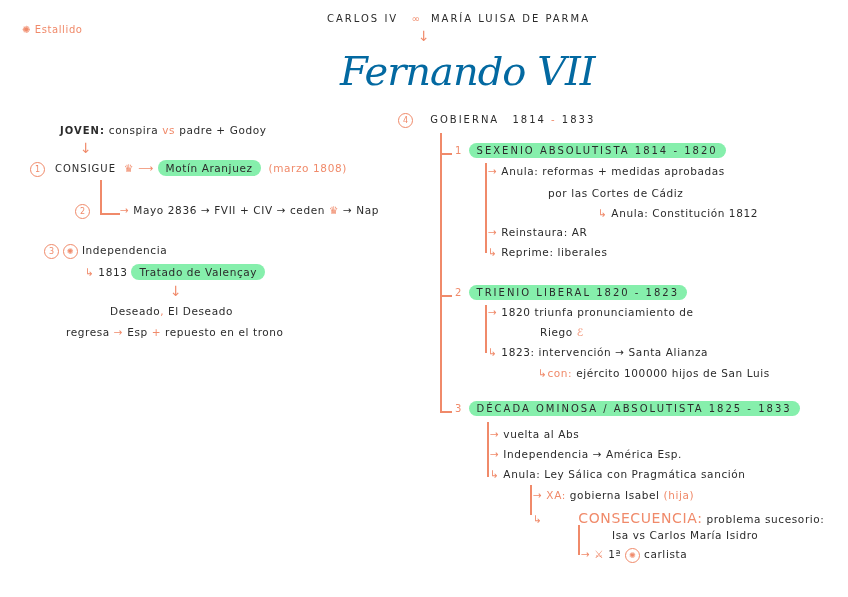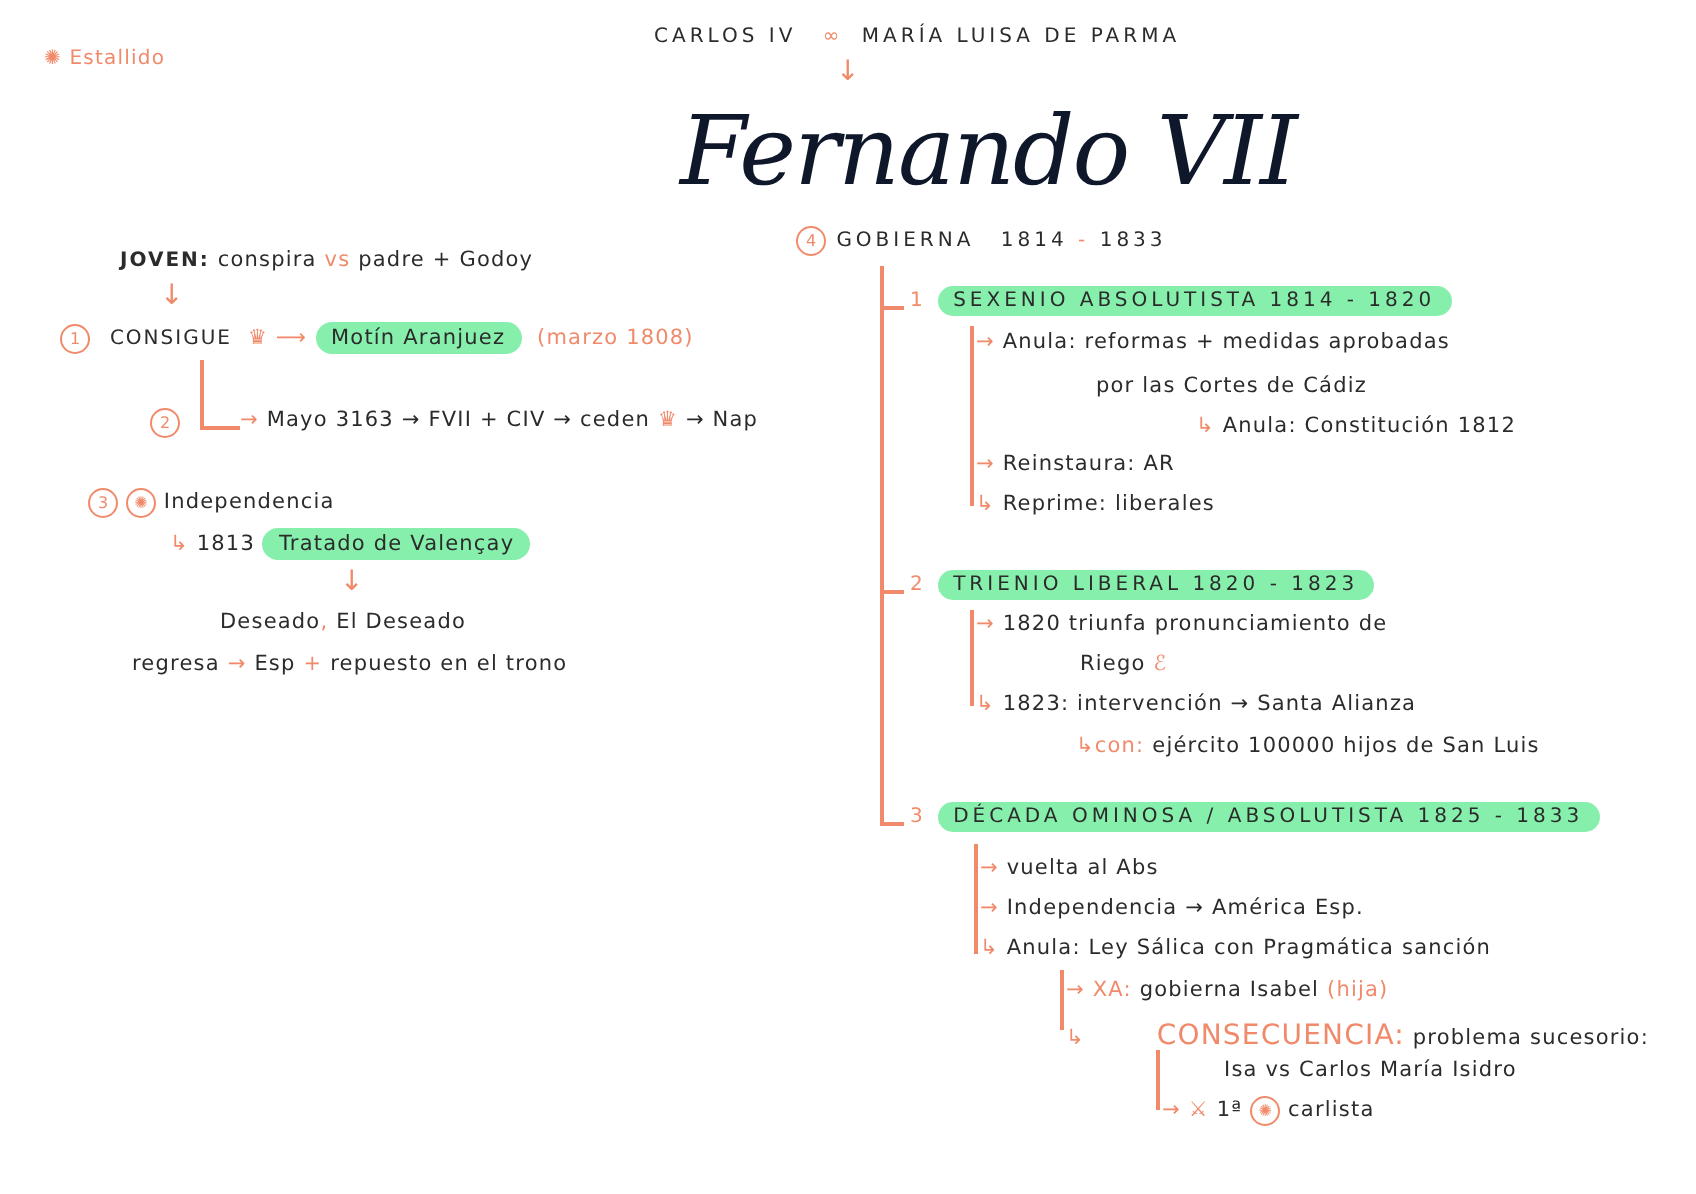--- a/index.html
+++ b/index.html
@@ -3,21 +3,21 @@
 <meta charset="utf-8">
 <style>
   html, body { margin:0; padding:0; background:#ffffff; }
   body { width:848px; height:597px; position:relative; overflow:hidden;
          font-family:"DejaVu Sans", sans-serif; color:#2a2a2a; }
   .abs { position:absolute; white-space:nowrap; }
   .hw { font-family:"DejaVu Sans", sans-serif; font-size:10.5px; letter-spacing:0.6px; color:#2b2b2b; }
   .caps { font-family:"DejaVu Sans", sans-serif; font-size:10px; letter-spacing:2px; color:#2b2b2b; }
   .or { color:#f08a6a; }
   .pill { background:#86efac; border-radius:10px; padding:2px 8px; }
-  .title { font-family:"DejaVu Serif", serif; font-style:italic; font-size:48px; color:#0f172a; letter-spacing:-1px; }
+  .title { font-family:"DejaVu Serif", serif; font-style:italic; font-size:40px; color:#0369a1; letter-spacing:-1px; }
   .circ { display:inline-block; width:13px; height:13px; border:1.3px solid #f08a6a; border-radius:50%;
           color:#f08a6a; font-size:8px; line-height:13px; text-align:center; letter-spacing:0; }
   .vline { position:absolute; background:#f08a6a; width:1.6px; }
   .hline { position:absolute; background:#f08a6a; height:1.6px; }
   .arr { color:#f08a6a; }
 </style>
 </head>
 <body>
 
 <div class="abs hw or" style="left:22px;top:24px;font-size:10px;">
@@ -51,21 +51,21 @@
   <span class="or" style="margin-left:4px;">(marzo 1808)</span>
 </div>
 
 <div class="vline" style="left:100px;top:180px;height:34px;"></div>
 <div class="hline" style="left:100px;top:213px;width:20px;"></div>
 <div class="abs hw" style="left:75px;top:204px;">
   <span class="circ">2</span>
 </div>
 <div class="abs hw" style="left:120px;top:204px;">
   <span class="arr">→</span>
-  <span>Mayo 3163 → FVII + CIV → ceden</span>
+  <span>Mayo 2836 → FVII + CIV → ceden</span>
   <span class="or">♛</span>
   <span>→ Nap</span>
 </div>
 
 <div class="abs hw" style="left:32px;top:244px;margin-left:12px;">
   <span class="circ">3</span>
   <span class="circ">✺</span>
   <span>Independencia</span>
 </div>
 <div class="abs hw" style="left:85px;top:266px;">
@@ -81,21 +81,21 @@
 <div class="abs hw" style="left:66px;top:326px;">
   <span>regresa</span>
   <span class="or">→</span>
   <span>Esp</span>
   <span class="or">+</span>
   <span>repuesto en el trono</span>
 </div>
 
 <div class="abs caps" style="left:398px;top:113px;">
   <span class="circ">4</span>
-  <span style="margin-left:0;">GOBIERNA</span>
+  <span style="margin-left:12px;">GOBIERNA</span>
   <span style="margin-left:8px;">1814</span><span class="or"> - </span><span>1833</span>
 </div>
 
 <div class="vline" style="left:440px;top:133px;height:280px;"></div>
 
 <div class="hline" style="left:440px;top:153px;width:12px;"></div>
 <div class="abs caps" style="left:455px;top:145px;">
   <span class="or">1</span>
   <span class="pill">SEXENIO ABSOLUTISTA 1814 - 1820</span>
 </div>

